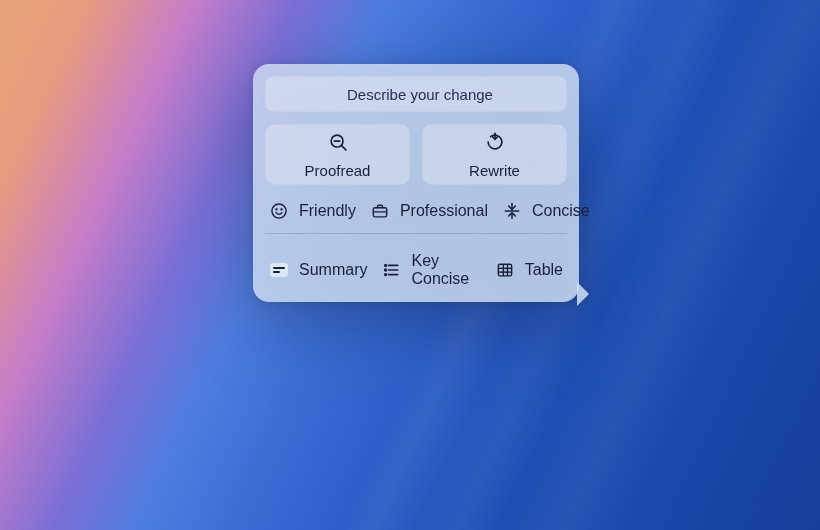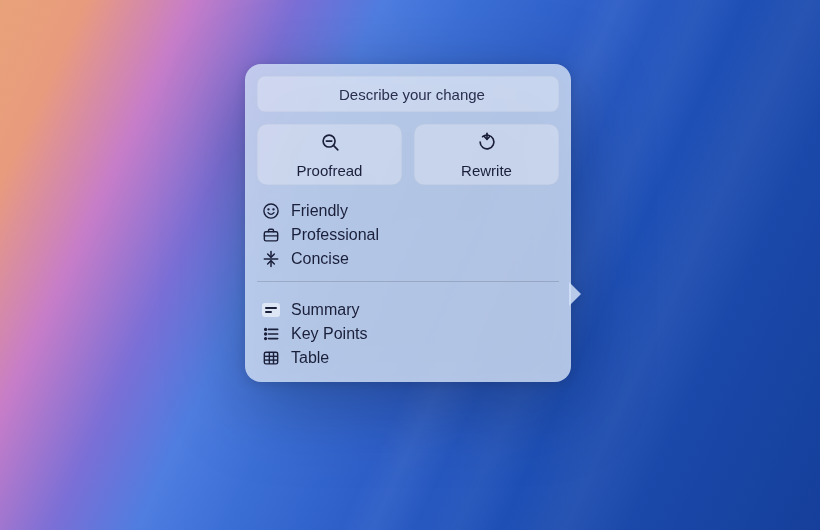--- a/index.html
+++ b/index.html
@@ -29,21 +29,21 @@
         rgba(255,255,255,0.05) 58%,
         rgba(255,255,255,0) 62%,
         rgba(255,255,255,0.04) 66%,
         rgba(255,255,255,0) 70%,
         rgba(255,255,255,0.05) 76%,
         rgba(255,255,255,0) 82%);
     pointer-events:none;
   }
   .popover-wrap {
     position: absolute;
-    left: 245px;
+    left: 253px;
     top: 64px;
     filter: drop-shadow(0 20px 40px rgba(0,0,0,0.28)) drop-shadow(0 2px 6px rgba(0,0,0,0.18));
   }
   .popover {
     width: 326px;
     background: rgba(210,225,248,0.82);
     backdrop-filter: blur(20px);
     border-radius: 16px;
     padding: 12px;
     position: relative;
@@ -88,21 +88,22 @@
     justify-content:center;
     gap:6px;
     font-size:15px;
     color:#1a1f3a;
     cursor:pointer;
   }
   .action-btn svg { width:22px; height:22px; }
   .list {
     margin-top:14px;
     display:flex;
-    flex-direction:column;
+    flex-direction:row;
+    gap:6px;
   }
   .list-item {
     display:flex;
     align-items:center;
     gap:10px;
     padding:2px 4px;
     font-size:16px;
     color:#1a1f3a;
     cursor:pointer;
     border-radius:6px;
@@ -222,21 +223,21 @@
         <span class="ic">
           <svg viewBox="0 0 24 24" fill="none" stroke="#1a1f3a" stroke-width="2" stroke-linecap="round">
             <circle cx="5.5" cy="6.5" r="1" fill="#1a1f3a"></circle>
             <line x1="9" y1="6.5" x2="20" y2="6.5"></line>
             <circle cx="5.5" cy="12" r="1" fill="#1a1f3a"></circle>
             <line x1="9" y1="12" x2="20" y2="12"></line>
             <circle cx="5.5" cy="17.5" r="1" fill="#1a1f3a"></circle>
             <line x1="9" y1="17.5" x2="20" y2="17.5"></line>
           </svg>
         </span>
-        <span>Key Points</span>
+        <span>Key Concise</span>
       </div>
       <div class="list-item">
         <span class="ic">
           <svg viewBox="0 0 24 24" fill="none" stroke="#1a1f3a" stroke-width="1.7">
             <rect x="4" y="5" width="16" height="14" rx="2"></rect>
             <line x1="4" y1="10" x2="20" y2="10"></line>
             <line x1="4" y1="14.5" x2="20" y2="14.5"></line>
             <line x1="10" y1="5" x2="10" y2="19"></line>
             <line x1="15" y1="5" x2="15" y2="19"></line>
           </svg>

